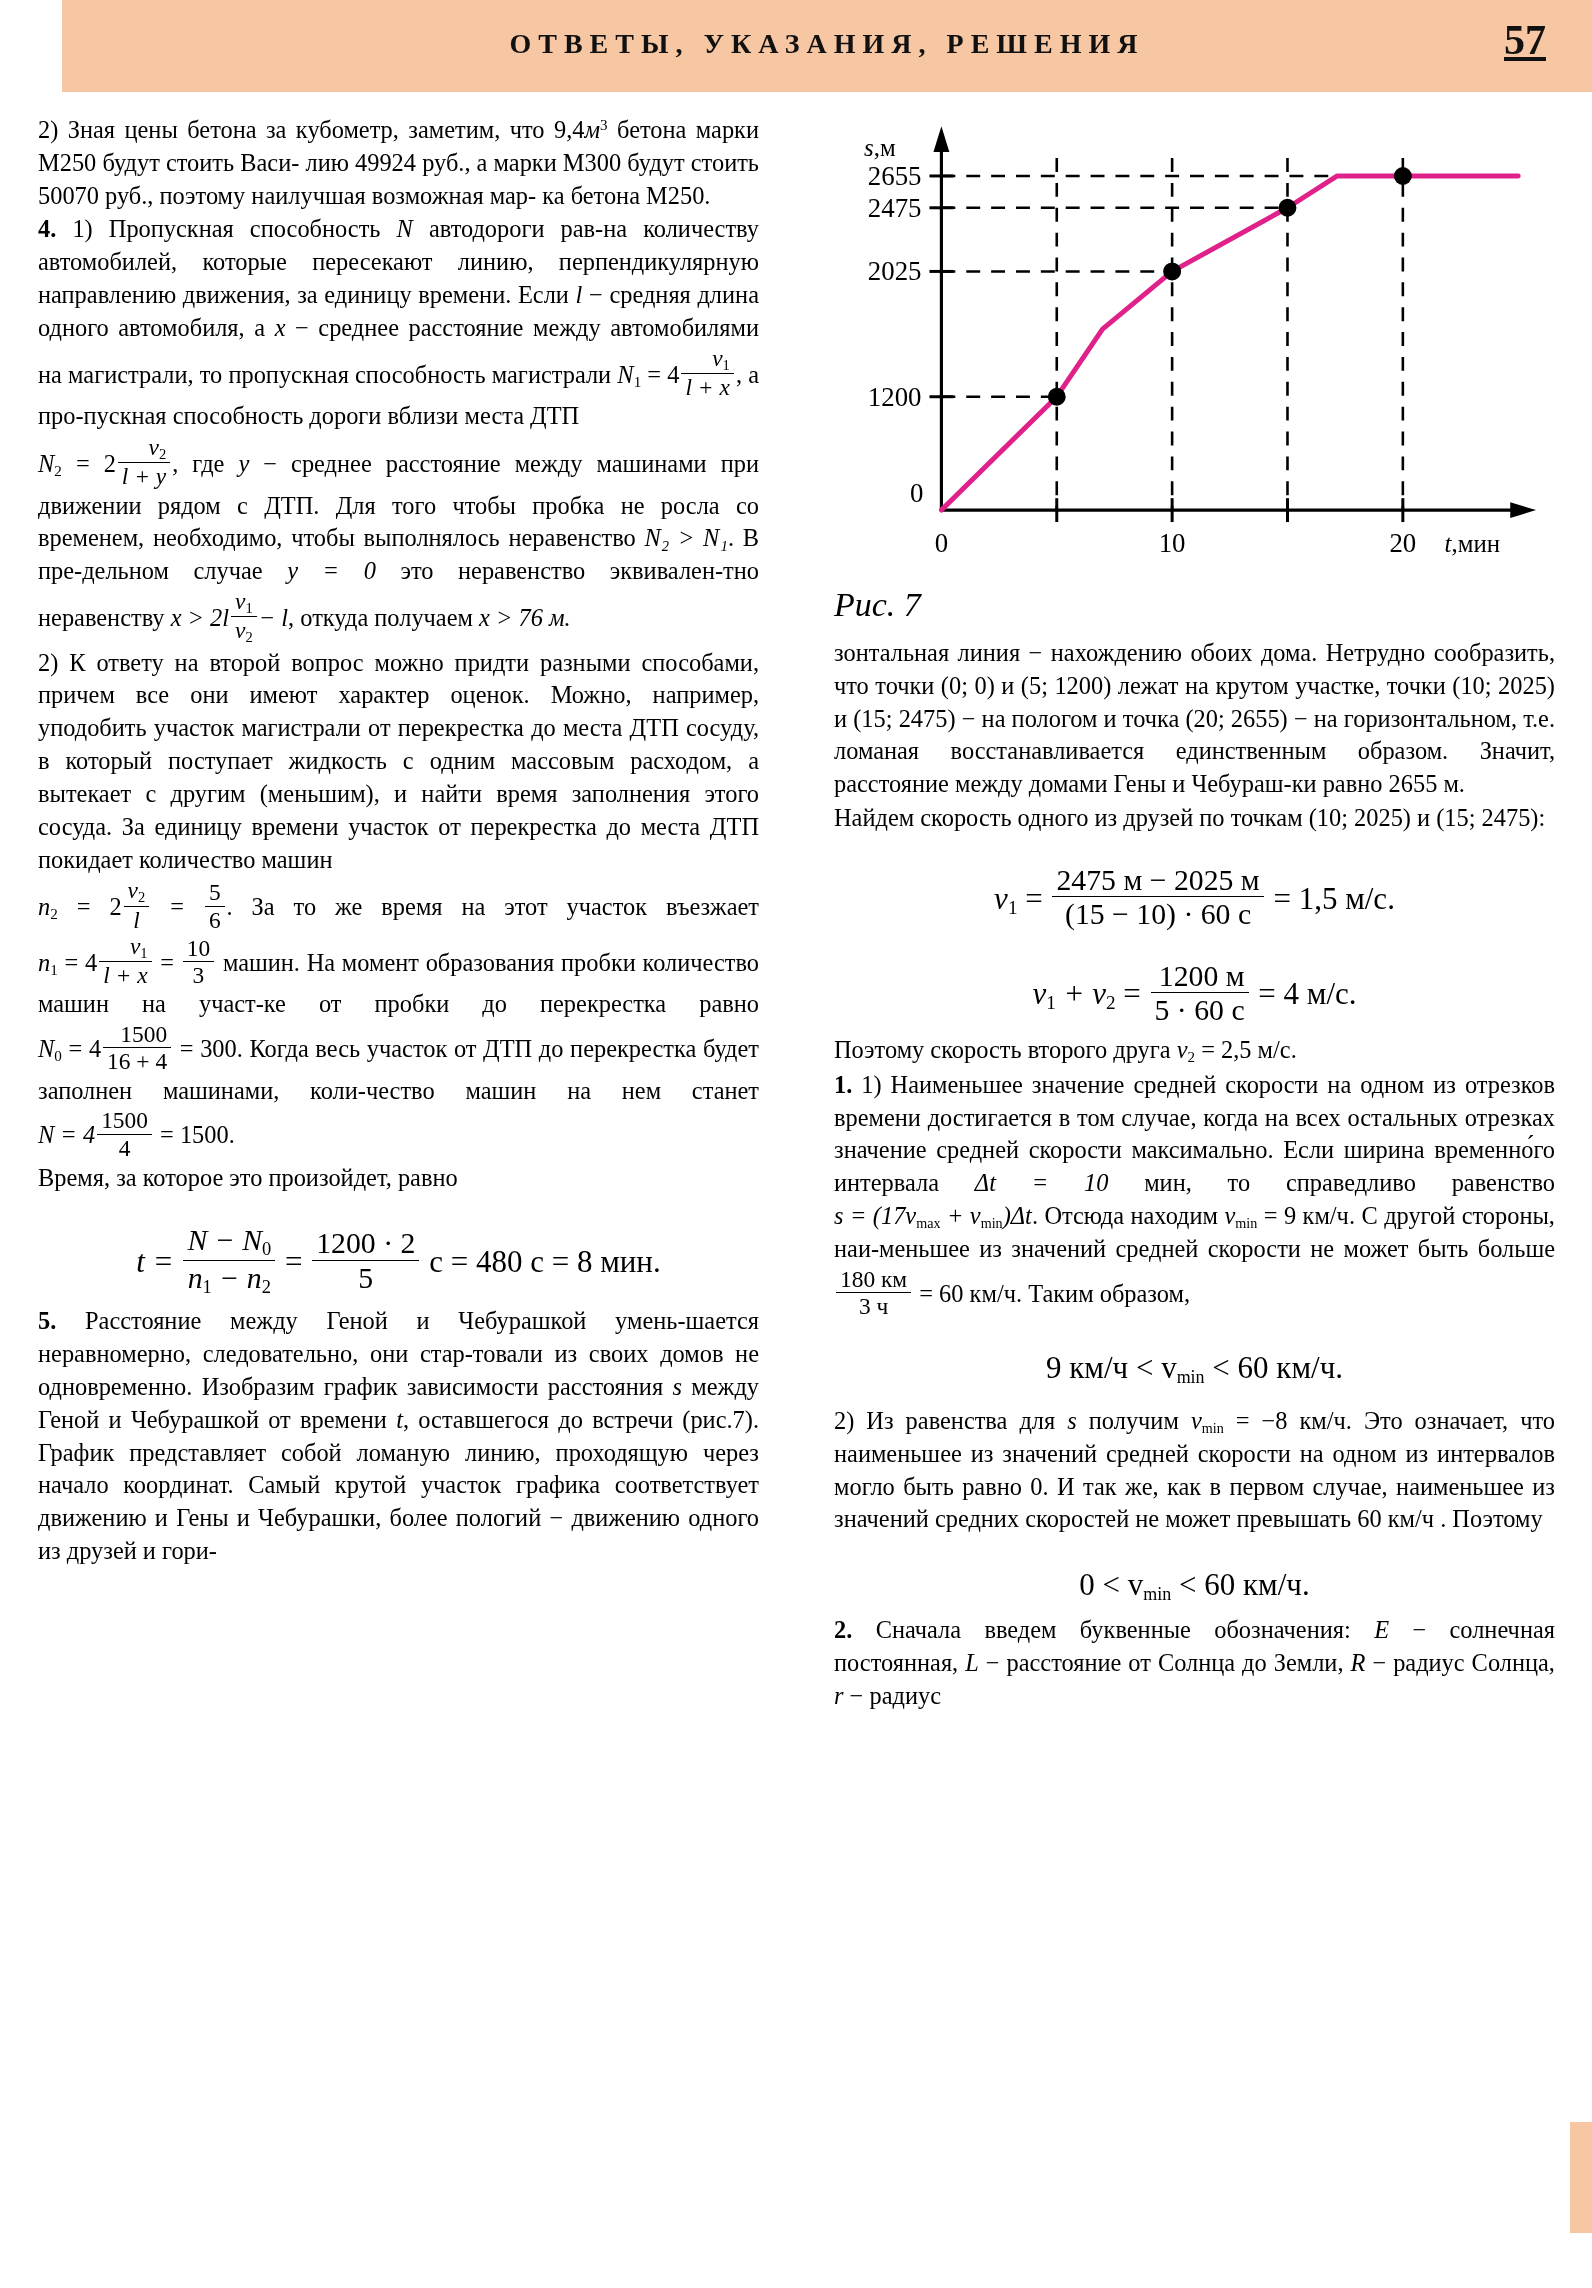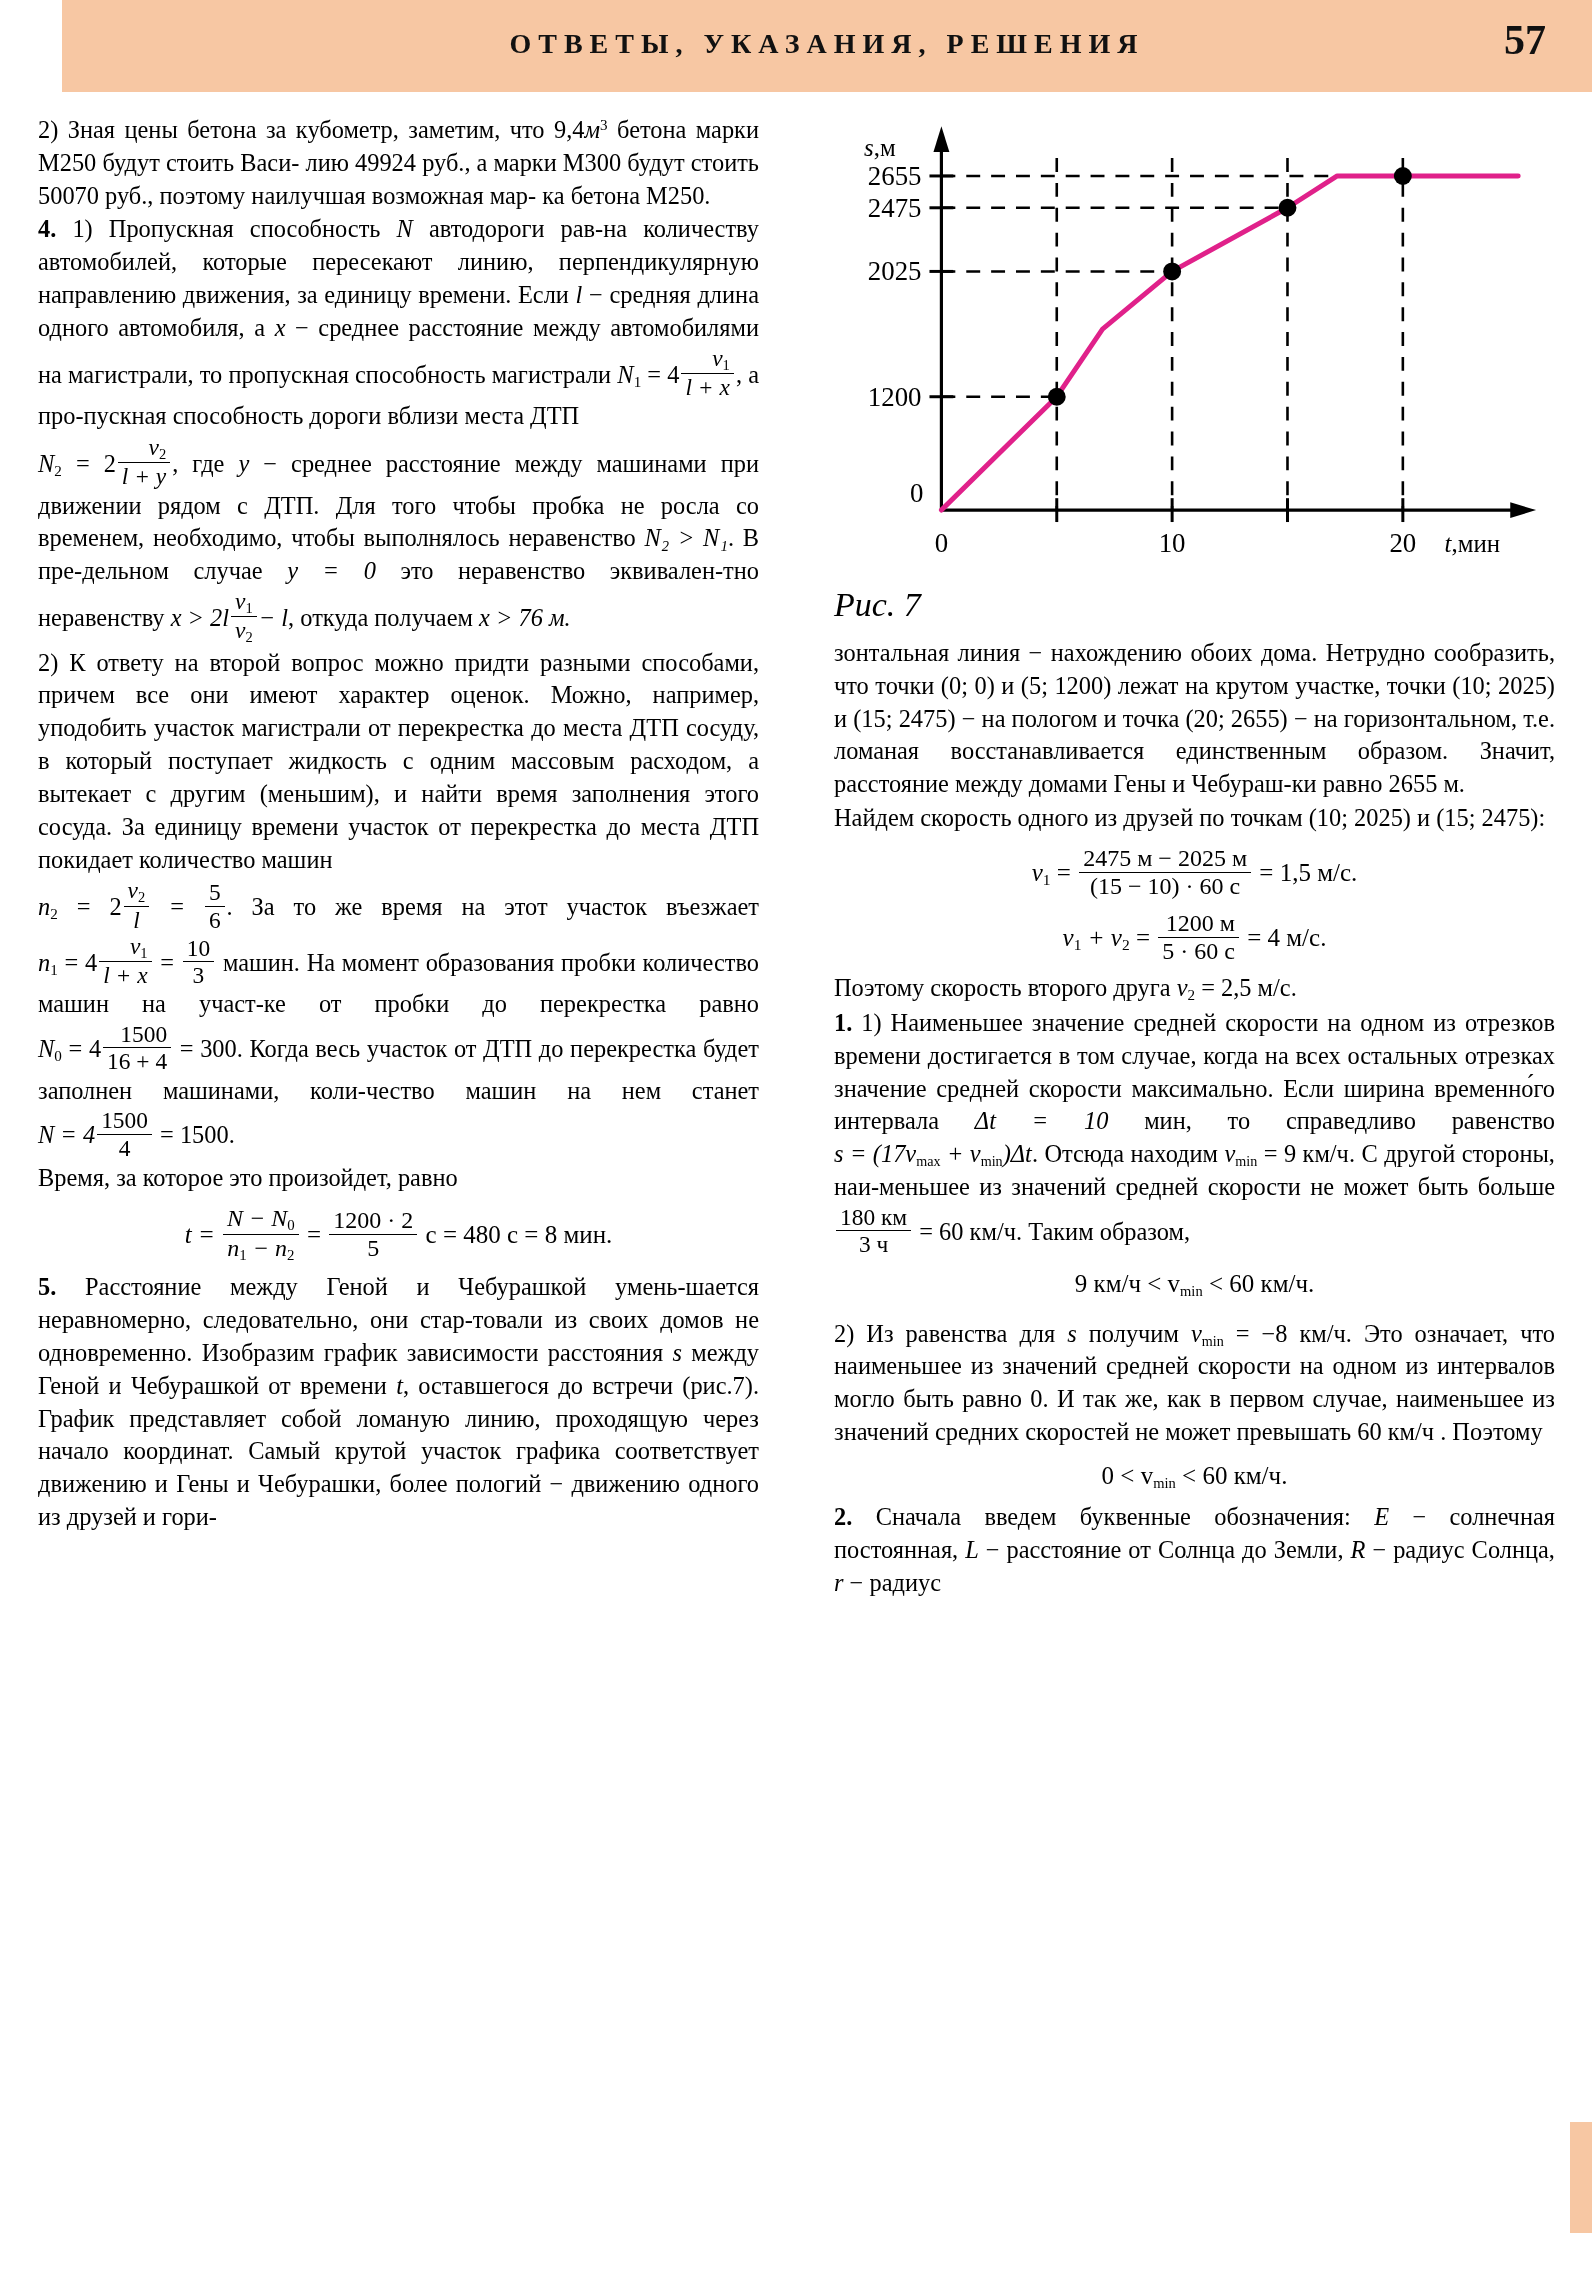--- a/index.html
+++ b/index.html
@@ -37,20 +37,21 @@
     color: #111;
   }
   #page-number {
     position: absolute;
     right: 46px;
     top: 16px;
     font-family: "Liberation Serif", "DejaVu Serif", serif;
     font-weight: bold;
     font-size: 42px;
     color: #111;
+    text-decoration: underline;
   }
 
   
   #page-body {
     position: absolute;
     left: 0;
     top: 92px;
     width: 1592px;
     height: 2102px;
   }
@@ -86,23 +87,23 @@
     vertical-align: -0.52em;
     text-align: center;
     font-size: 0.96em;
     margin: 0 2px;
     line-height: 1.12;
   }
   .frac > .num { display: block; padding: 0 4px; text-align: right; }
   .frac > .den { display: block; padding: 0 4px; border-top: 1.6px solid #000; }
 
   .eqline {
-    margin: 10px 0 8px 0;
+    margin: 28px 0 8px 0;
     text-align: center;
-    font-size: 25px;
+    font-size: 31px;
   }
   .eqinline { white-space: nowrap; }
   .subhead {
     text-align: center;
     font-weight: bold;
     font-style: italic;
     font-size: 25px;
     margin: 14px 0 10px 0;
   }
 

